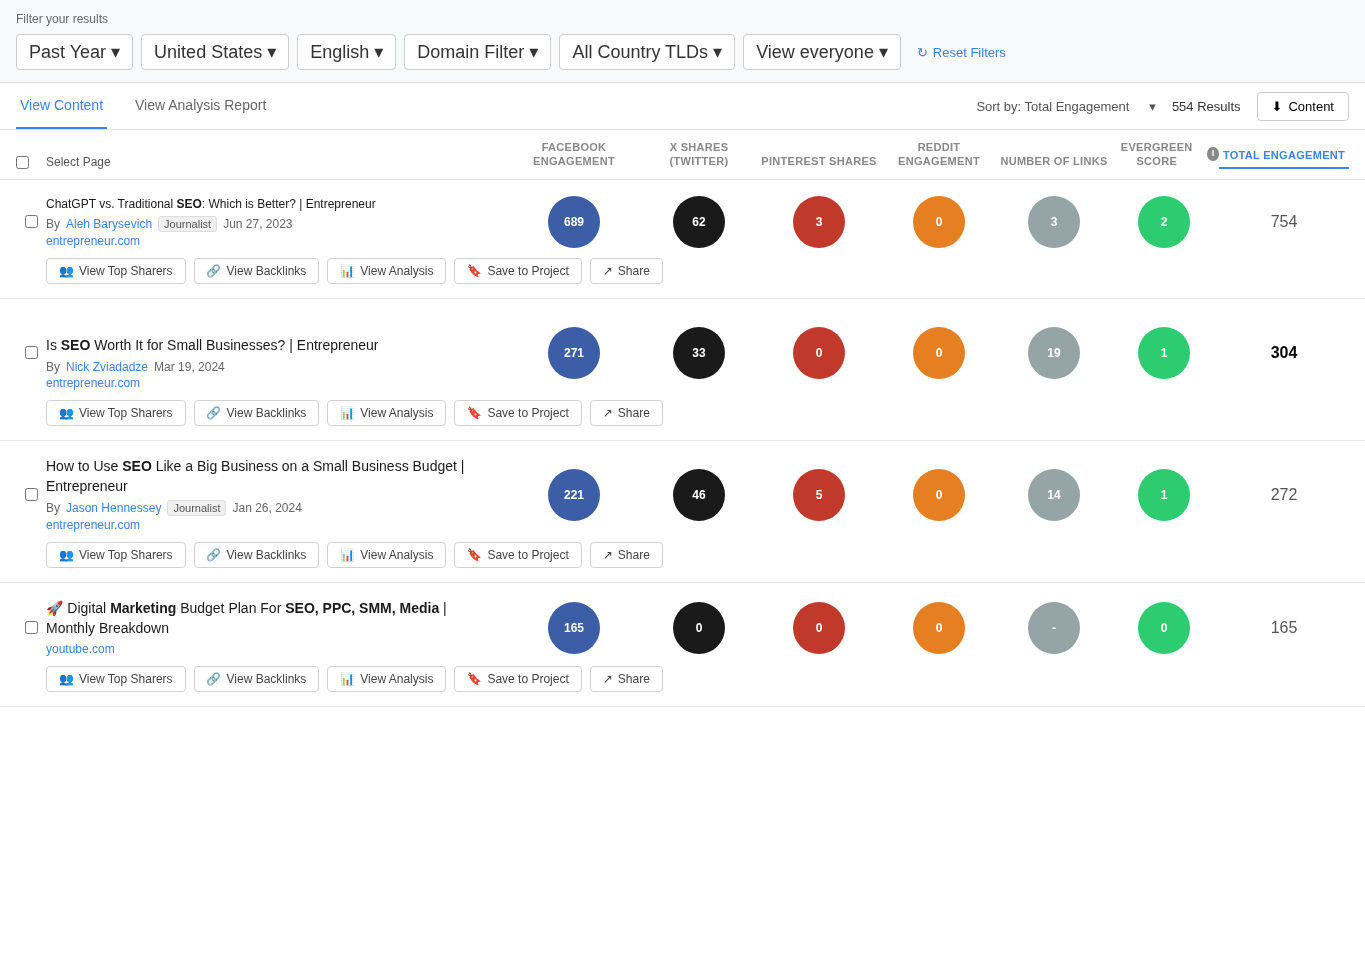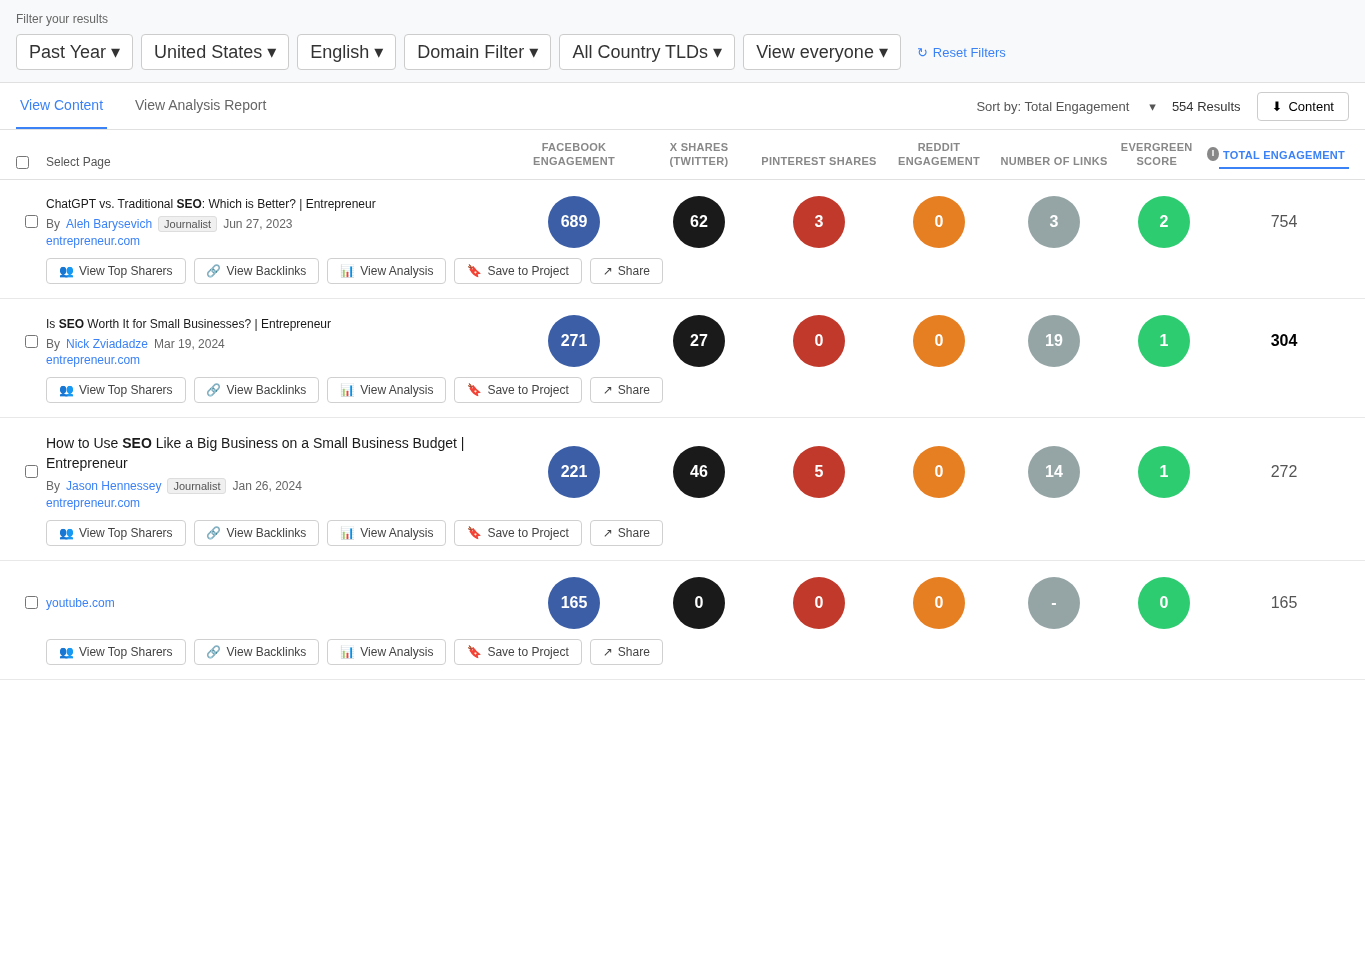--- a/index.html
+++ b/index.html
@@ -12,21 +12,21 @@
     .reset-btn { background: none; border: none; color: #3b82f6; cursor: pointer; font-size: 13px; display: flex; align-items: center; gap: 5px; margin-left: 8px; }
     
     .tabs-bar { padding: 0 16px; border-bottom: 1px solid #e0e0e0; display: flex; align-items: center; }
     .tab { padding: 14px 4px; margin-right: 24px; font-size: 14px; cursor: pointer; color: #666; border-bottom: 2px solid transparent; }
     .tab.active { color: #3b82f6; border-bottom: 2px solid #3b82f6; font-weight: 500; }
     .tabs-right { margin-left: auto; display: flex; align-items: center; gap: 16px; }
     .sort-by { font-size: 13px; color: #555; cursor: pointer; display: flex; align-items: center; gap: 20px; }
     .results-count { font-size: 13px; color: #333; font-weight: 500; }
     .export-btn { background: #fff; border: 1px solid #ccc; border-radius: 4px; padding: 6px 14px; font-size: 13px; cursor: pointer; display: flex; align-items: center; gap: 6px; }
     .action-btn { background: #fff; border: 1px solid #d0d0d0; border-radius: 4px; padding: 5px 12px; font-size: 12px; cursor: pointer; color: #444; display: flex; align-items: center; gap: 5px; }
-    .circle { width: 52px; height: 52px; border-radius: 50%; display: flex; align-items: center; justify-content: center; font-size: 16px; font-weight: 700; color: #fff; }
+    .circle { width: 52px; height: 52px; border-radius: 50%; display: flex; align-items: center; justify-content: center; font-size: 12px; font-weight: 700; color: #fff; }
     .circle.blue { background: #3b5ea6; }
     .circle.black { background: #1a1a1a; }
     .circle.red { background: #c0392b; }
     .circle.orange { background: #e67e22; }
     .circle.gray { background: #95a5a6; }
     .circle.green { background: #2ecc71; }
     
     .row-wrap { border-bottom: 1px solid #e8e8e8; }
     .row-actions { display: flex; gap: 8px; margin: 10px 0 14px 46px; }
   </style>
@@ -160,33 +160,33 @@
     </button>
   </div>
 </div>
 
 <div class="row-wrap" style="border-bottom: 1px solid #e8e8e8;">
   <div style="display:grid; grid-template-columns: 30px 1fr 130px 120px 120px 120px 110px 110px 130px; padding: 16px 16px 0; align-items:center;">
     <div style="display:flex; justify-content:center;">
       <input type="checkbox" style="">
     </div>
     <div style="padding-right:16px;">
-      <div style="font-size:12px; color:#1a1a1a; line-height:1.4; margin-bottom:4px;">Is <strong>SEO</strong> Worth It for Small Businesses? | Entrepreneur</div>
+      <div style="font-size:14px; color:#1a1a1a; line-height:1.4; margin-bottom:4px;margin-top:21px;">Is <strong>SEO</strong> Worth It for Small Businesses? | Entrepreneur</div>
       <div style="font-size:12px; color:#666; display:flex; align-items:center; gap:6px; margin-bottom:2px;">
         <span>By</span>
         <a href="#" style="color:#3b82f6; text-decoration:none;">Nick Zviadadze</a>
         <span>Mar 19, 2024</span>
       </div>
       <div style="font-size:12px; color:#3b82f6;">entrepreneur.com</div>
     </div>
     <div style="display:flex; justify-content:center;">
       <div class="circle blue">271</div>
     </div>
     <div style="display:flex; justify-content:center;">
-      <div class="circle black">27</div>
+      <div class="circle black">33</div>
     </div>
     <div style="display:flex; justify-content:center;">
       <div class="circle red">0</div>
     </div>
     <div style="display:flex; justify-content:center;">
       <div class="circle orange">0</div>
     </div>
     <div style="display:flex; justify-content:center;">
       <div class="circle gray">19</div>
     </div>
@@ -277,20 +277,21 @@
     </button>
   </div>
 </div>
 
 <div class="row-wrap" style="border-bottom: 1px solid #e8e8e8;">
   <div style="display:grid; grid-template-columns: 30px 1fr 130px 120px 120px 120px 110px 110px 130px; padding: 16px 16px 0; align-items:center;">
     <div style="display:flex; justify-content:center;">
       <input type="checkbox" style="">
     </div>
     <div style="padding-right:16px;">
+      <div style="font-size:14px; color:#1a1a1a; line-height:1.4; margin-bottom:4px;">🚀 Digital <strong>Marketing</strong> Budget Plan For <strong>SEO, PPC, SMM, Media</strong> | Monthly Breakdown</div>
       <div style="font-size:12px; color:#3b82f6;">youtube.com</div>
     </div>
     <div style="display:flex; justify-content:center;">
       <div class="circle blue">165</div>
     </div>
     <div style="display:flex; justify-content:center;">
       <div class="circle black">0</div>
     </div>
     <div style="display:flex; justify-content:center;">
       <div class="circle red">0</div>

